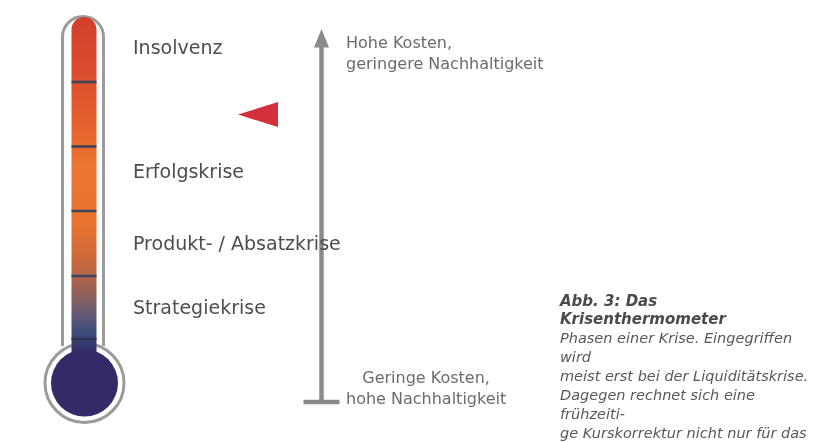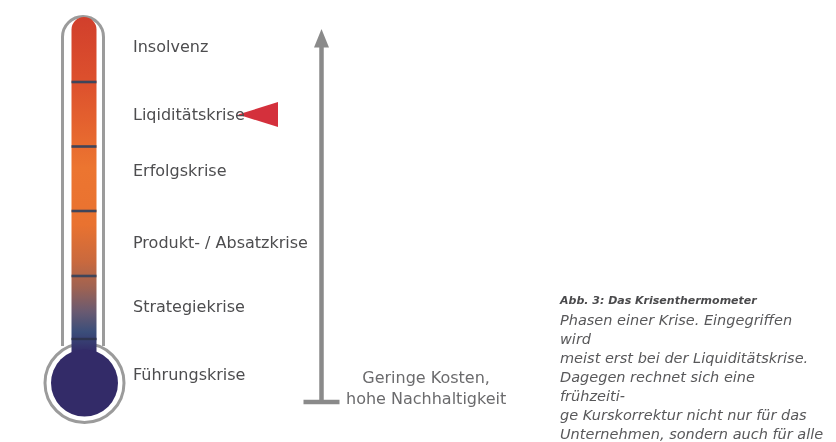--- a/index.html
+++ b/index.html
@@ -16,21 +16,21 @@
     overflow: hidden;
   }
   .diagram-svg {
     position: absolute;
     left: 0;
     top: 0;
   }
   .phase-label {
     position: absolute;
     left: 133px;
-    font-size: 16px;
+    font-size: 19px;
     line-height: 18px;
     color: #4d4d4f;
     white-space: nowrap;
   }
   .axis-text {
     position: absolute;
     left: 346px;
     font-size: 16px;
     line-height: 21px;
     color: #6b6b6d;
@@ -39,21 +39,21 @@
   .axis-text.top    { top: 32px; }
   .axis-text.bottom { top: 367px; text-align: center; }
   .caption {
     position: absolute;
     left: 560px;
     top: 292px;
     width: 264px;
     color: #58585a;
   }
   .caption-title {
-    font-size: 11px;
+    font-size: 15px;
     line-height: 18px;
     font-weight: bold;
     font-style: italic;
     color: #4a4a4c;
     margin-bottom: 1px;
   }
   .caption-body {
     font-size: 14.5px;
     line-height: 19px;
     font-style: italic;
@@ -95,26 +95,26 @@
     <circle cx="84.5" cy="383" r="33.5" fill="#332b68"></circle>
 
     <polygon points="238,114.5 278,102 278,127" fill="#d4303c"></polygon>
 
     <line x1="321.5" y1="402" x2="321.5" y2="44" stroke="#8a8a8a" stroke-width="4.5"></line>
     <polygon points="321.5,29 314,47.5 329,47.5" fill="#8a8a8a"></polygon>
     <line x1="303.5" y1="402" x2="339.5" y2="402" stroke="#8a8a8a" stroke-width="4.5"></line>
   </svg>
 
   <div class="phase-label" style="top:38px">Insolvenz</div>
-  <div class="phase-label" style="top:106px">Liqiditätskrise</div>
   <div class="phase-label" style="top:162px">Erfolgskrise</div>
   <div class="phase-label" style="top:234px">Produkt- / Absatzkrise</div>
   <div class="phase-label" style="top:298px">Strategiekrise</div>
-  <div class="phase-label" style="top:366px">Führungskrise</div>
 
+  <div class="axis-text top">Hohe Kosten,
+geringere Nachhaltigkeit</div>
   <div class="axis-text bottom">Geringe Kosten,
 hohe Nachhaltigkeit</div>
 
   <div class="caption">
     <div class="caption-title">Abb. 3: Das Krisenthermometer</div>
     <div class="caption-body">Phasen einer Krise. Eingegriffen wird
 meist erst bei der Liquiditätskrise.
 Dagegen rechnet sich eine frühzeiti-
 ge Kurskorrektur nicht nur für das
 Unternehmen, sondern auch für alle

